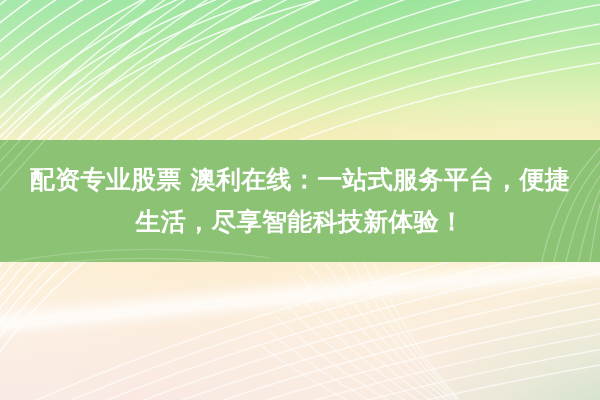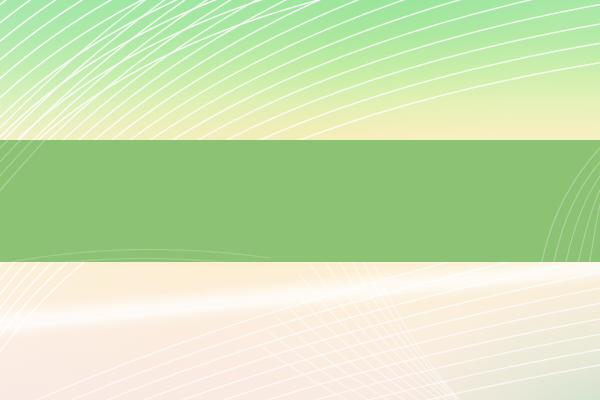--- a/index.html
+++ b/index.html
@@ -285,15 +285,19 @@
           <path d="M 600 50 Q 588 76 576 132"></path>
           <path d="M 600 64 Q 596 84 588 132"></path>
         </g>
         <g opacity="0.6">
           <path d="M 0 132 Q 120 108 260 126"></path>
           <path d="M 0 124 Q 130 98 270 118"></path>
         </g>
       </svg>
     </div>
 
+    <div class="headline">
+      <span>配资专业股票 澳利在线：一站式服务平台，便捷</span>
+      <span class="l2">生活，尽享智能科技新体验！</span>
+    </div>
   </div>
 
 </div>
 
 </body></html>

